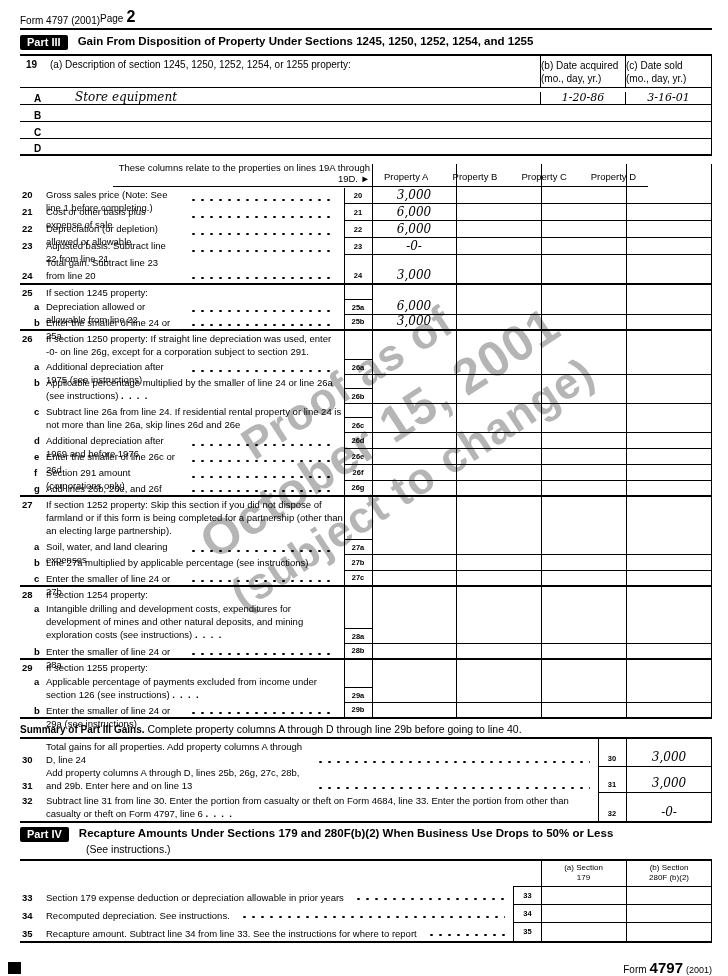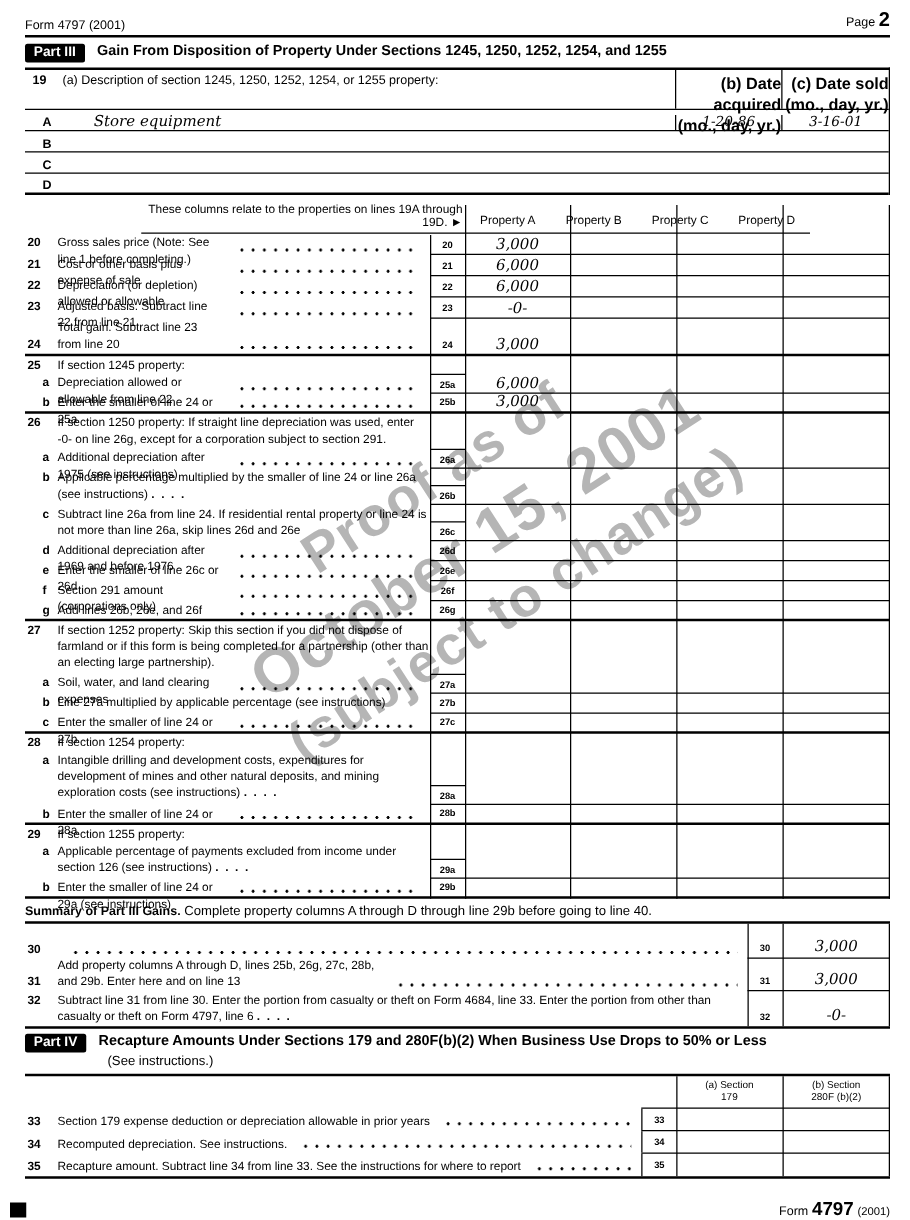--- a/index.html
+++ b/index.html
@@ -8,37 +8,37 @@
           font-family:"Liberation Sans", sans-serif; font-size:10px; overflow:hidden; }
   .inner { position:absolute; left:20px; top:8px; width:692px; z-index:1; }
 
   
   .wm { position:absolute; left:95px; top:345px; width:570px; z-index:0;
         transform:rotate(-33deg); text-align:center; color:#b5b5b5; font-weight:bold;
         letter-spacing:1px; line-height:1.28; pointer-events:none; }
   .wm .l1 { font-size:44px; } .wm .l2 { font-size:50px; } .wm .l3 { font-size:44px; }
 
   
-  .pghead { display:flex; justify-content:space-between; align-items:flex-end;
+  .pghead { display:flex; align-items:flex-end;
             padding-bottom:2px; border-bottom:2px solid #000; }
   .pgno { font-size:10px; } .pgno b { font-size:16px; margin-left:3px; }
 
   
   .partbar { display:flex; padding:5px 0 4px 0; }
   .partbox { background:#000; color:#fff; font-weight:bold; font-size:11px;
              padding:1px 7px 2px 7px; border-radius:2px; flex-shrink:0; }
   .parttitle { font-weight:bold; font-size:11.5px; margin-left:10px; }
 
   
   .t19 { border-top:2px solid #000; border-right:1px solid #000; }
   .t19 .hrow { display:flex; height:32px; border-bottom:1px solid #000; }
   .t19 .desc { flex:1; display:flex; padding-top:3px; }
   .t19 .n19 { width:30px; padding-left:6px; font-weight:bold; flex-shrink:0; }
-  .dcol { width:85px; border-left:1px solid #000; text-align:right; font-size:13px;
-          padding-top:3px; line-height:1.3; flex-shrink:0;font-weight:bold; }
+  .dcol { width:85px; border-left:1px solid #000; text-align:left; font-size:10px;
+          padding-top:3px; line-height:1.3; flex-shrink:0; }
   .dcol2 { width:86px; }
   .t19 .prow { display:flex; height:17px; border-bottom:1px solid #000; align-items:flex-end; }
   .t19 .prow:last-child { border-bottom:2px solid #000; }
   .t19 .ltr { width:30px; padding-left:14px; font-weight:bold; }
   .t19 .pdesc { flex:1; padding-left:25px; }
   .t19 .dval { width:85px; border-left:1px solid #000; text-align:center; flex-shrink:0; }
   .t19 .dval2 { width:86px; }
 
   .hw { font-family:"DejaVu Serif", serif; font-style:italic; font-size:12px; line-height:1.1; }
   .hw.sm { font-size:11px; }
@@ -586,20 +586,21 @@
       <b>Summary of Part III Gains.</b>
       <span>Complete property columns A through D through line 29b before going to line 40.</span>
     </div>
     <div class="sumgrid">
       <div class="vline sv578"></div>
       <div class="vline sv606"></div>
       <div class="vline v691"></div>
       <div class="srow" style="height:28px">
         <div class="slbl va-b">
             <span class="gl-n">30</span>
+            <span class="gl-t">Total gains for all properties. Add property columns A through D, line 24</span>
             <span class="dots"></span>
           </div>
         <div class="sright">
             <div class="snb">30</div>
             <div class="sval">
               <span class="hw">3,000</span>
             </div>
           </div>
       </div>
       <div class="srow" style="height:26px">

